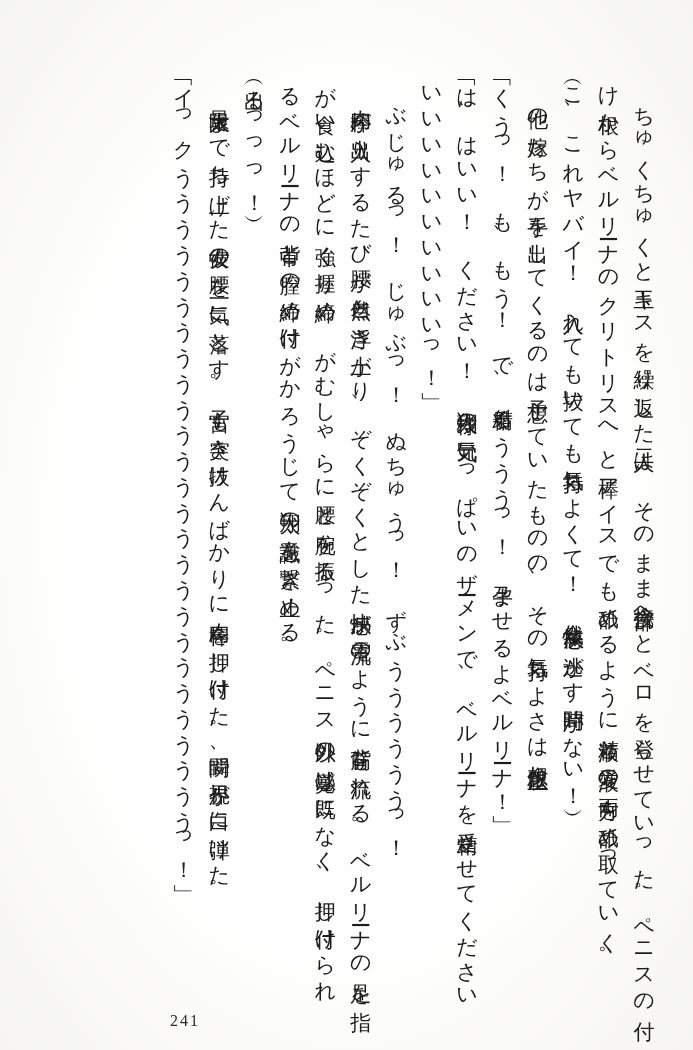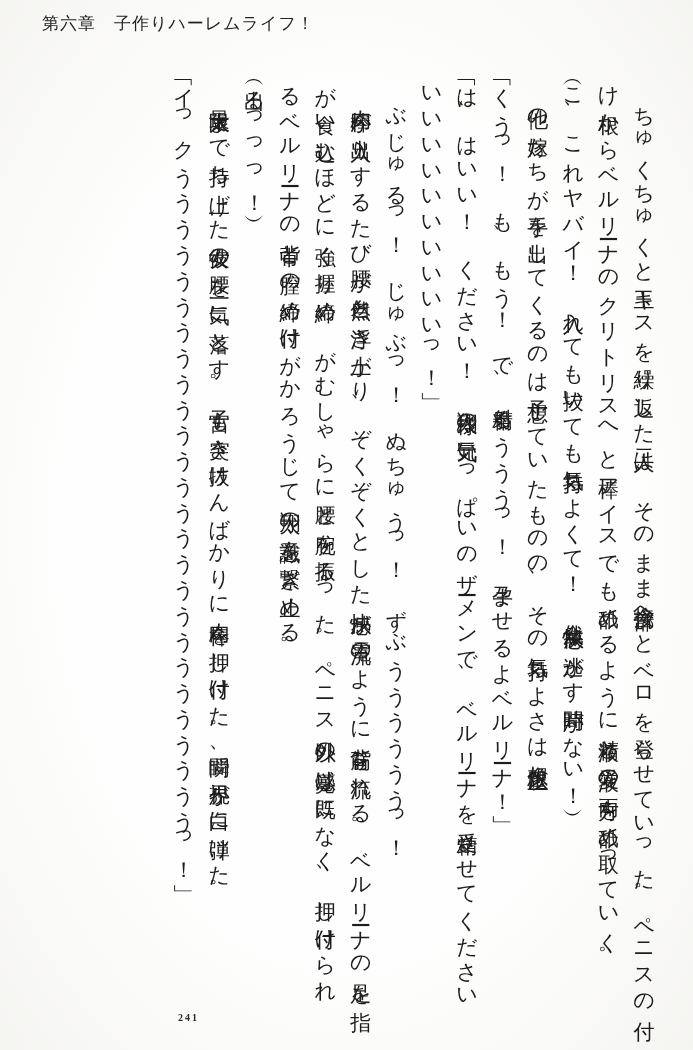--- a/index.html
+++ b/index.html
@@ -47,33 +47,31 @@
   .book-text p {
     margin: 0;
     padding: 0;
   }
   .book-text p.indent {
     text-indent: 1em;
   }
   .page-number {
     position: absolute;
     top: 1012px;
-    left: 178px;
-    font-size: 10px;
+    left: 170px;
+    font-size: 16px;
     letter-spacing: 2px;
     color: #2a2a2a;
-    font-weight: bold;
   }
 </style>
 </head>
 <body>
 
 <div class="page">
 
-  <div class="chapter-header">第六章　子作りハーレムライフ！</div>
 
   <div class="book-text">
     <p class="indent">ちゅくちゅくと玉キスを繰り返した二人は、そのまま接合部へとベロを登らせていった。ペニスの付け根からベルリーナのクリトリスへと棒アイスでも舐めるように精液と愛液の両方を舐め取っていく。</p>
     <p>（こ、これヤバイ！　入れても抜いても気持ちよくて！　全然快感を逃がす時間がない！）</p>
     <p class="indent">他の嫁たちが手を出してくるのは予想していたものの、その気持ちよさは想像以上だ。</p>
     <p>「くうっ！　も、もう！　で、射精るうううっ！　孕ませるよベルリーナ！」</p>
     <p>「は、はいい！　ください！　翔太様の元気いっぱいのザーメンで、ベルリーナを受精させてくださいいいいいいいいいいいっ！」</p>
     <p class="indent">ぶじゅるっ！　じゅぶっ！　ぬちゅうっ！　ずぶううううううっ！</p>
     <p class="indent">肉棒が出入りするたび腰が自然と浮き上がり、ぞくぞくとした快感が電流のように背筋を流れる。ベルリーナの足を指が食い込むほどに強く握り締め、がむしゃらに腰と腕を振るった。ペニス以外の感覚は既になく、押し付けられるベルリーナの背中と膣の締め付けがかろうじて翔太の意識を繋ぎ止める。</p>
     <p>（出るっっっ！）</p>

